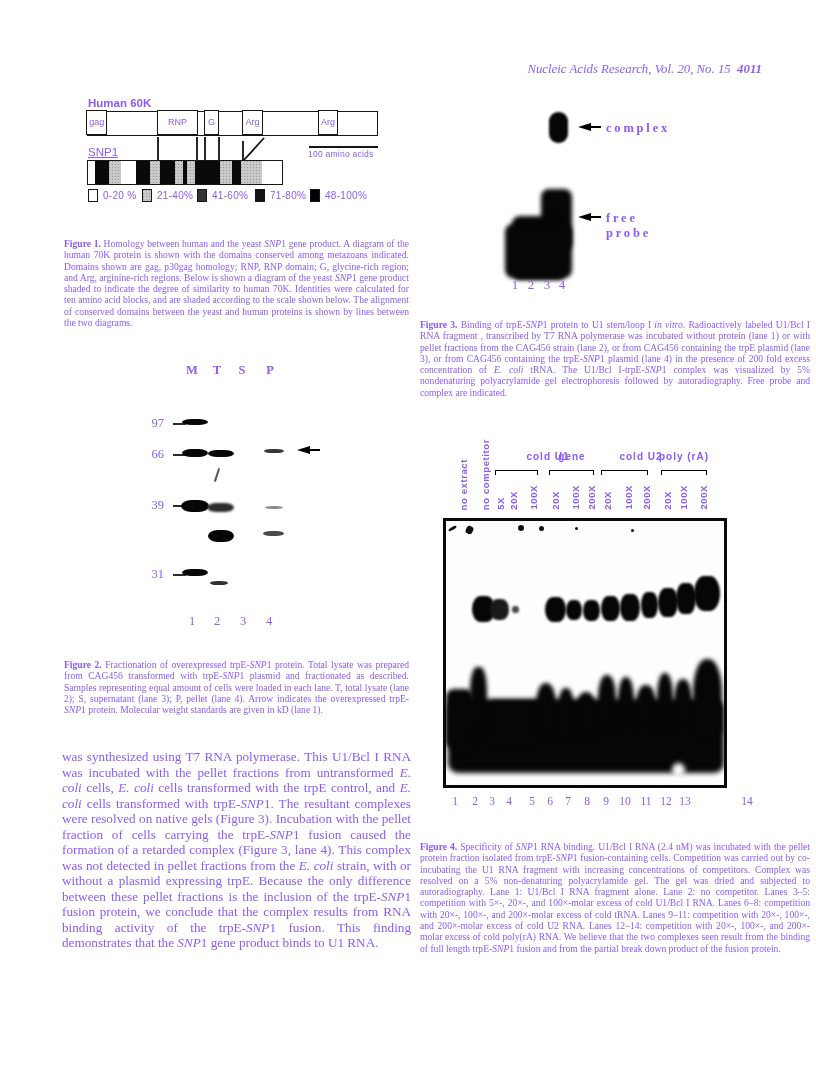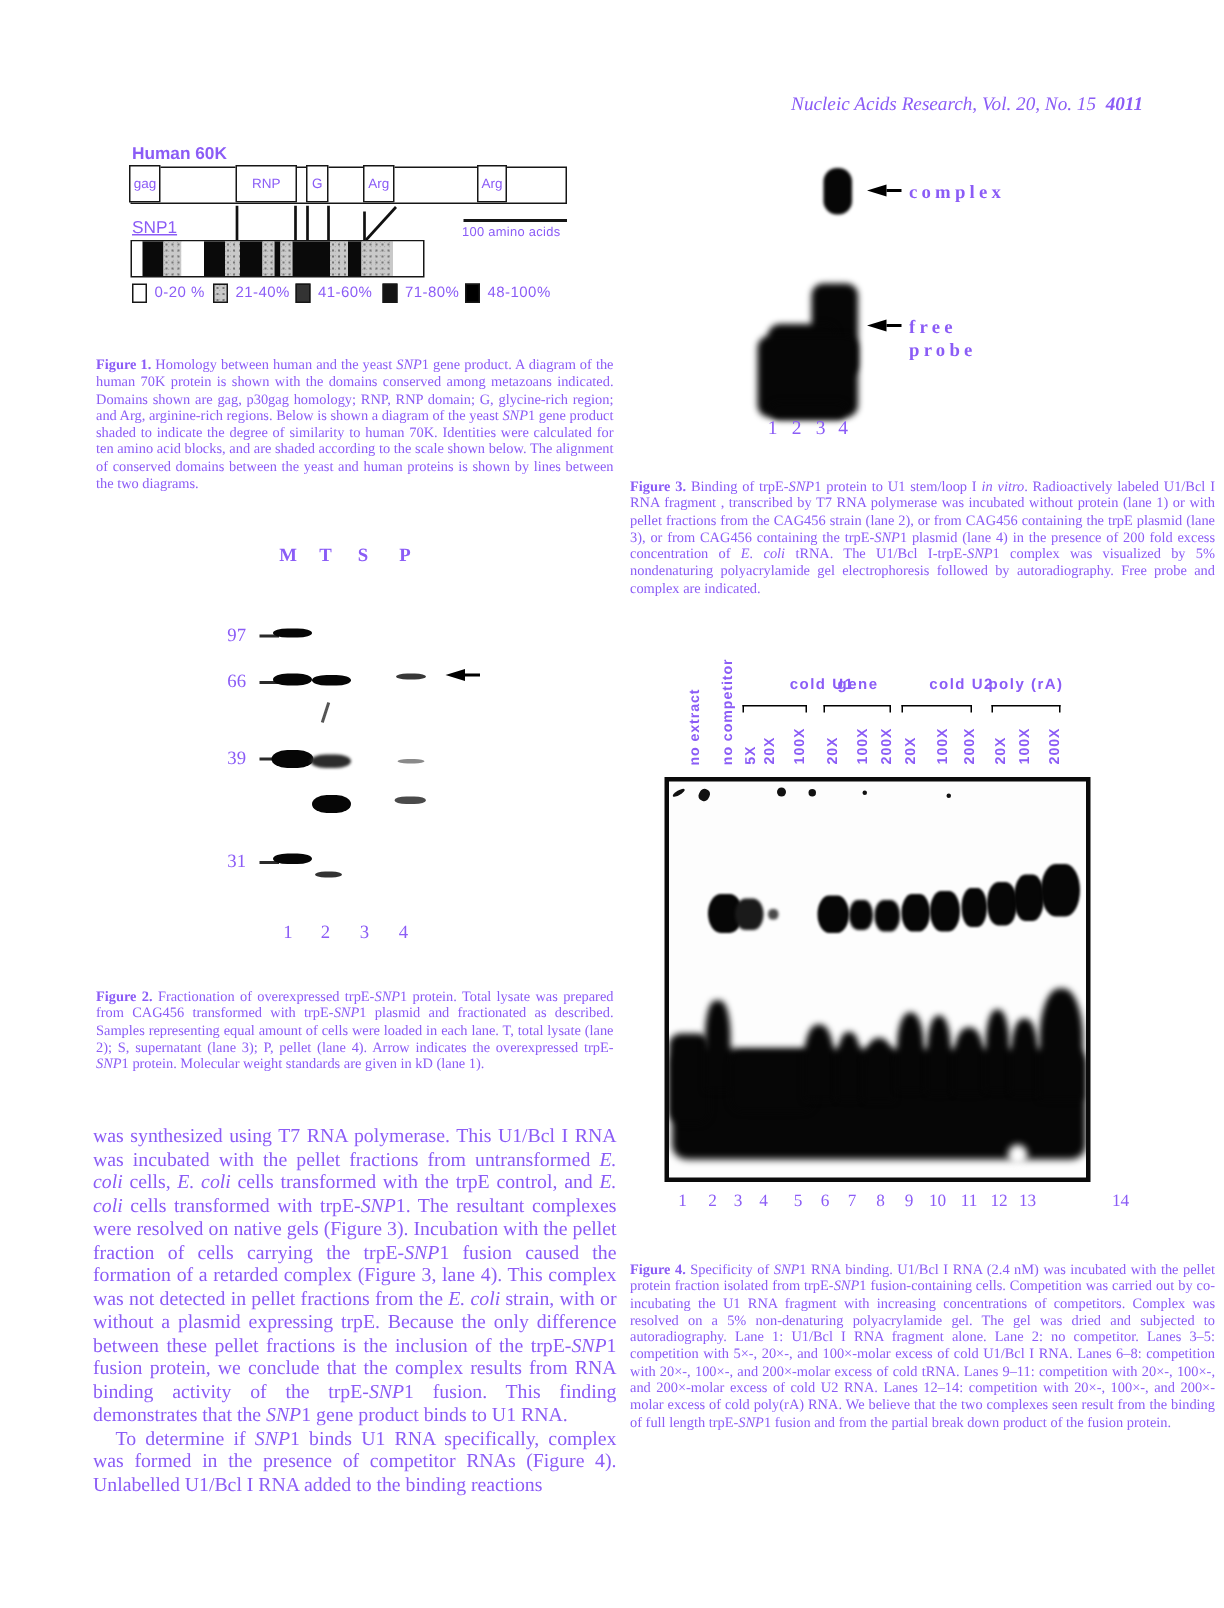--- a/index.html
+++ b/index.html
@@ -188,21 +188,20 @@
     <div class="lanechar" style="left:192px; top:614px;">1</div>
     <div class="lanechar" style="left:217px; top:614px;">2</div>
     <div class="lanechar" style="left:243px; top:614px;">3</div>
     <div class="lanechar" style="left:269px; top:614px;">4</div>
   </div>
 
   <div class="abs caption" style="left:64px; top:659px; width:345px;"><b>Figure 2.</b> Fractionation of overexpressed trpE-<i>SNP</i>1 protein. Total lysate was prepared from CAG456 transformed with trpE-<i>SNP</i>1 plasmid and fractionated as described. Samples representing equal amount of cells were loaded in each lane. T, total lysate (lane 2); S, supernatant (lane 3); P, pellet (lane 4). Arrow indicates the overexpressed trpE-<i>SNP</i>1 protein. Molecular weight standards are given in kD (lane 1).</div>
 
   <div class="abs bodytext" style="left:62px; top:749px; width:349px;">
     <p>was synthesized using T7 RNA polymerase. This U1/Bcl I RNA was incubated with the pellet fractions from untransformed <i>E. coli</i> cells, <i>E. coli</i> cells transformed with the trpE control, and <i>E. coli</i> cells transformed with trpE-<i>SNP</i>1. The resultant complexes were resolved on native gels (Figure 3). Incubation with the pellet fraction of cells carrying the trpE-<i>SNP</i>1 fusion caused the formation of a retarded complex (Figure 3, lane 4). This complex was not detected in pellet fractions from the <i>E. coli</i> strain, with or without a plasmid expressing trpE. Because the only difference between these pellet fractions is the inclusion of the trpE-<i>SNP</i>1 fusion protein, we conclude that the complex results from RNA binding activity of the trpE-<i>SNP</i>1 fusion. This finding demonstrates that the <i>SNP</i>1 gene product binds to U1 RNA.</p>
-    <p class="indent">To determine if <i>SNP</i>1 binds U1 RNA specifically, complex was formed in the presence of competitor RNAs (Figure 4). Unlabelled U1/Bcl I RNA added to the binding reactions</p>
   </div>
 
   <div class="abs">
     <div class="blob" style="left:549px; top:112px; width:19px; height:31px; border-radius:9px; filter:blur(.9px);"></div>
 
     <div class="blob" style="left:541px; top:189px; width:31px; height:62px; filter:blur(2px);"></div>
     <div class="blob" style="left:512px; top:216px; width:46px; height:32px;"></div>
     <div class="blob" style="left:505px; top:224px; width:67px; height:54px;"></div>
     <div class="blob" style="left:513px; top:268px; width:52px; height:12px;"></div>
 

